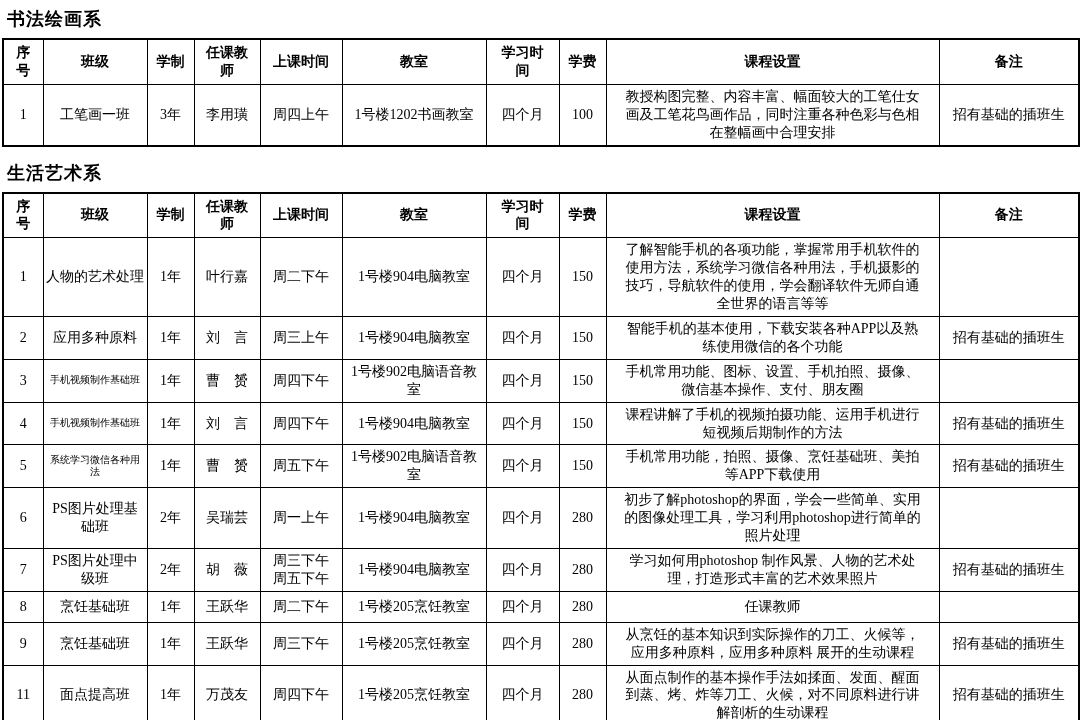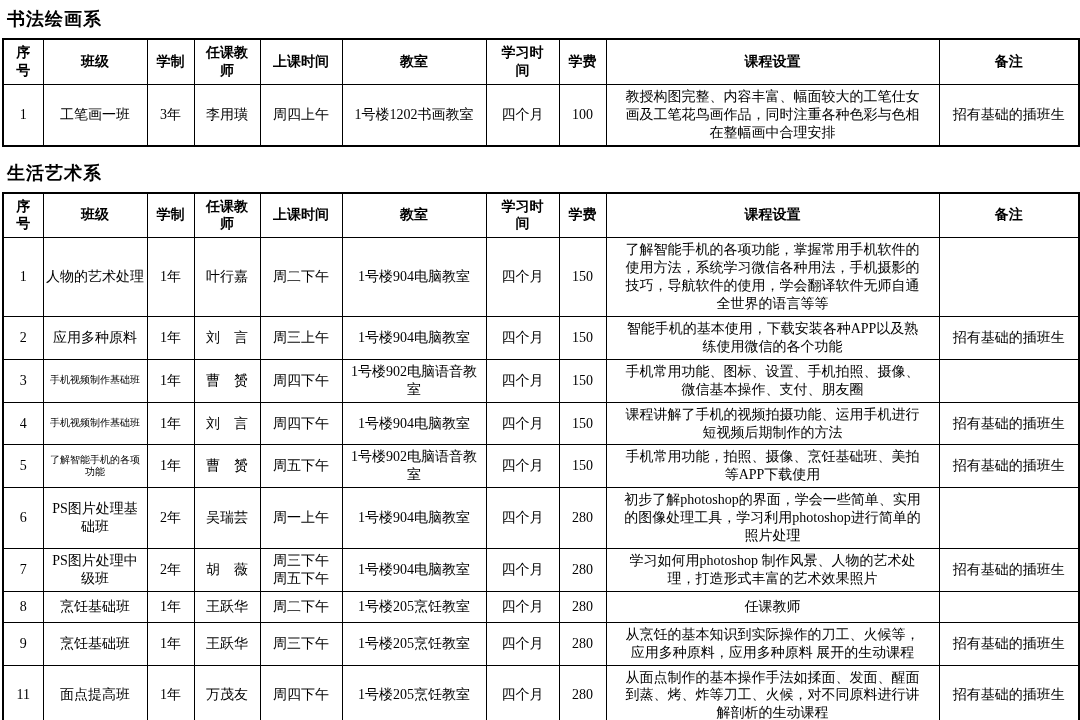--- a/index.html
+++ b/index.html
@@ -155,21 +155,21 @@
           <td class="cell-teacher">刘　言</td>
           <td class="cell-time">周四下午</td>
           <td class="cell-room">1号楼904电脑教室</td>
           <td class="cell-study">四个月</td>
           <td class="cell-fee">150</td>
           <td class="cell-course">课程讲解了手机的视频拍摄功能、运用手机进行短视频后期制作的方法</td>
           <td class="cell-note">招有基础的插班生</td>
         </tr>
         <tr>
           <td class="cell-no">5</td>
-          <td class="cell-class small">了解智能手机的各项功能</td>
+          <td class="cell-class small">系统学习微信各种用法</td>
           <td class="cell-duration">1年</td>
           <td class="cell-teacher">曹　赟</td>
           <td class="cell-time">周五下午</td>
           <td class="cell-room">1号楼902电脑语音教室</td>
           <td class="cell-study">四个月</td>
           <td class="cell-fee">150</td>
           <td class="cell-course">手机常用功能，拍照、摄像、烹饪基础班、美拍等APP下载使用</td>
           <td class="cell-note">招有基础的插班生</td>
         </tr>
         <tr>

